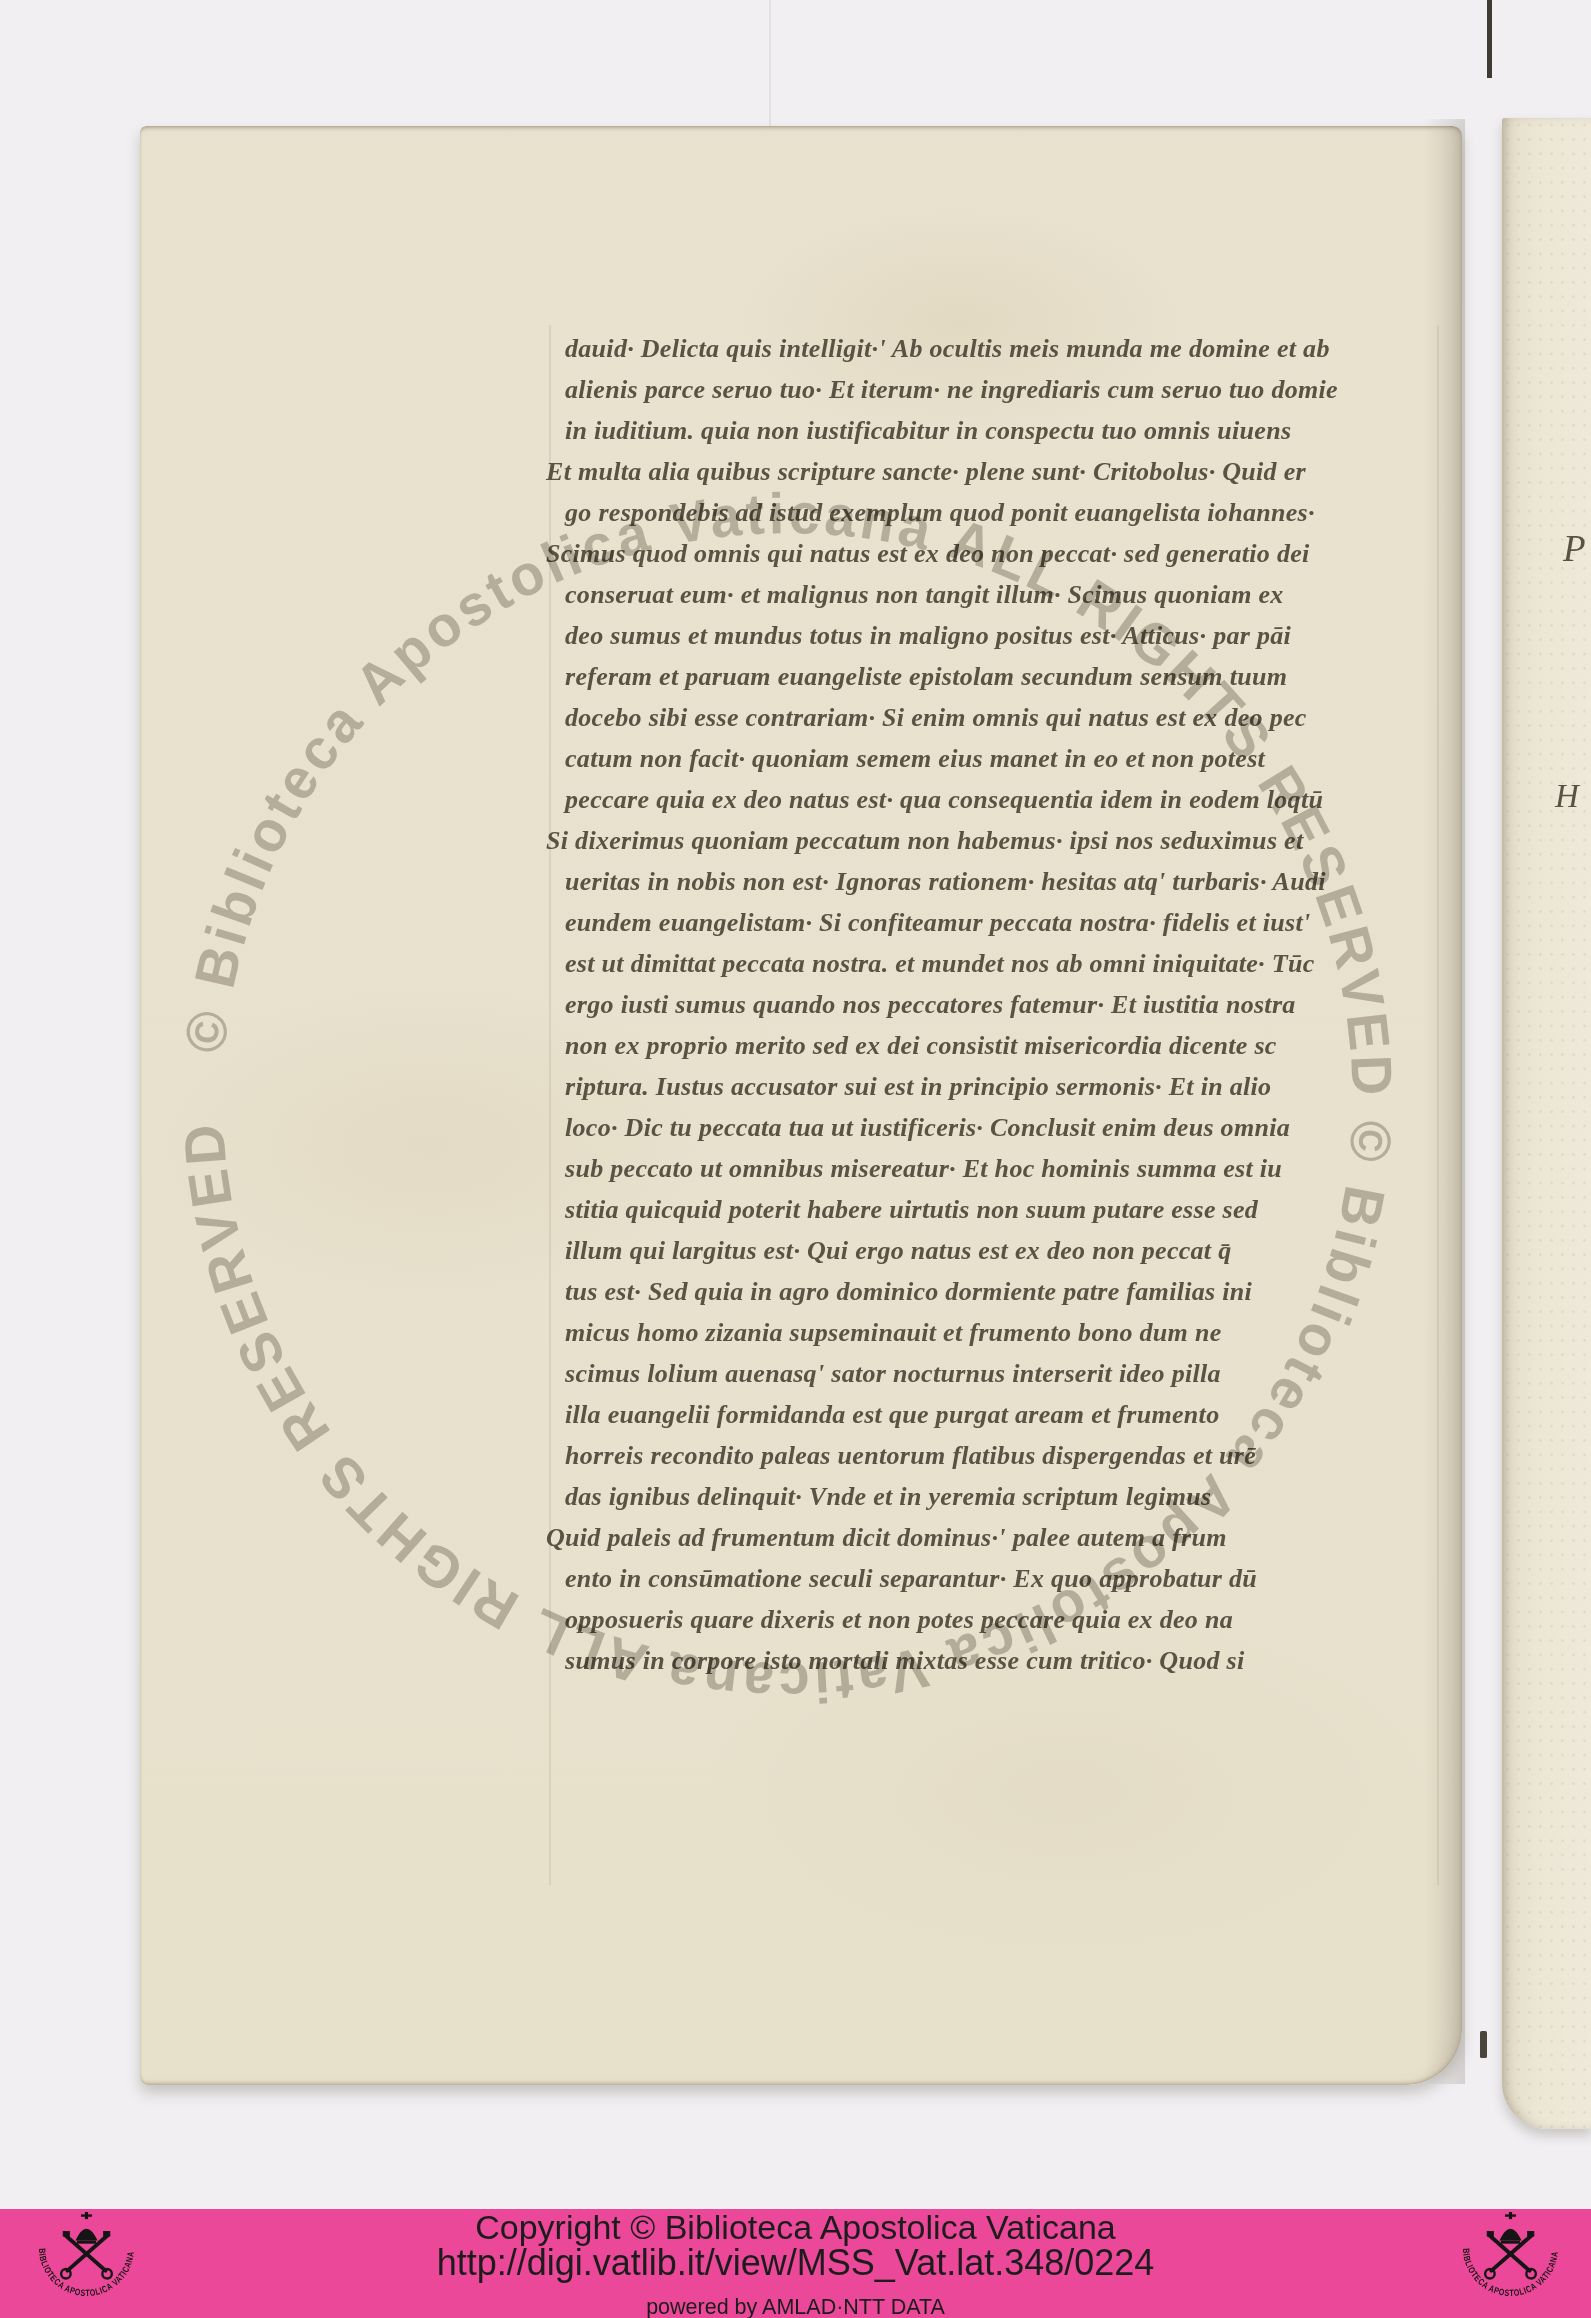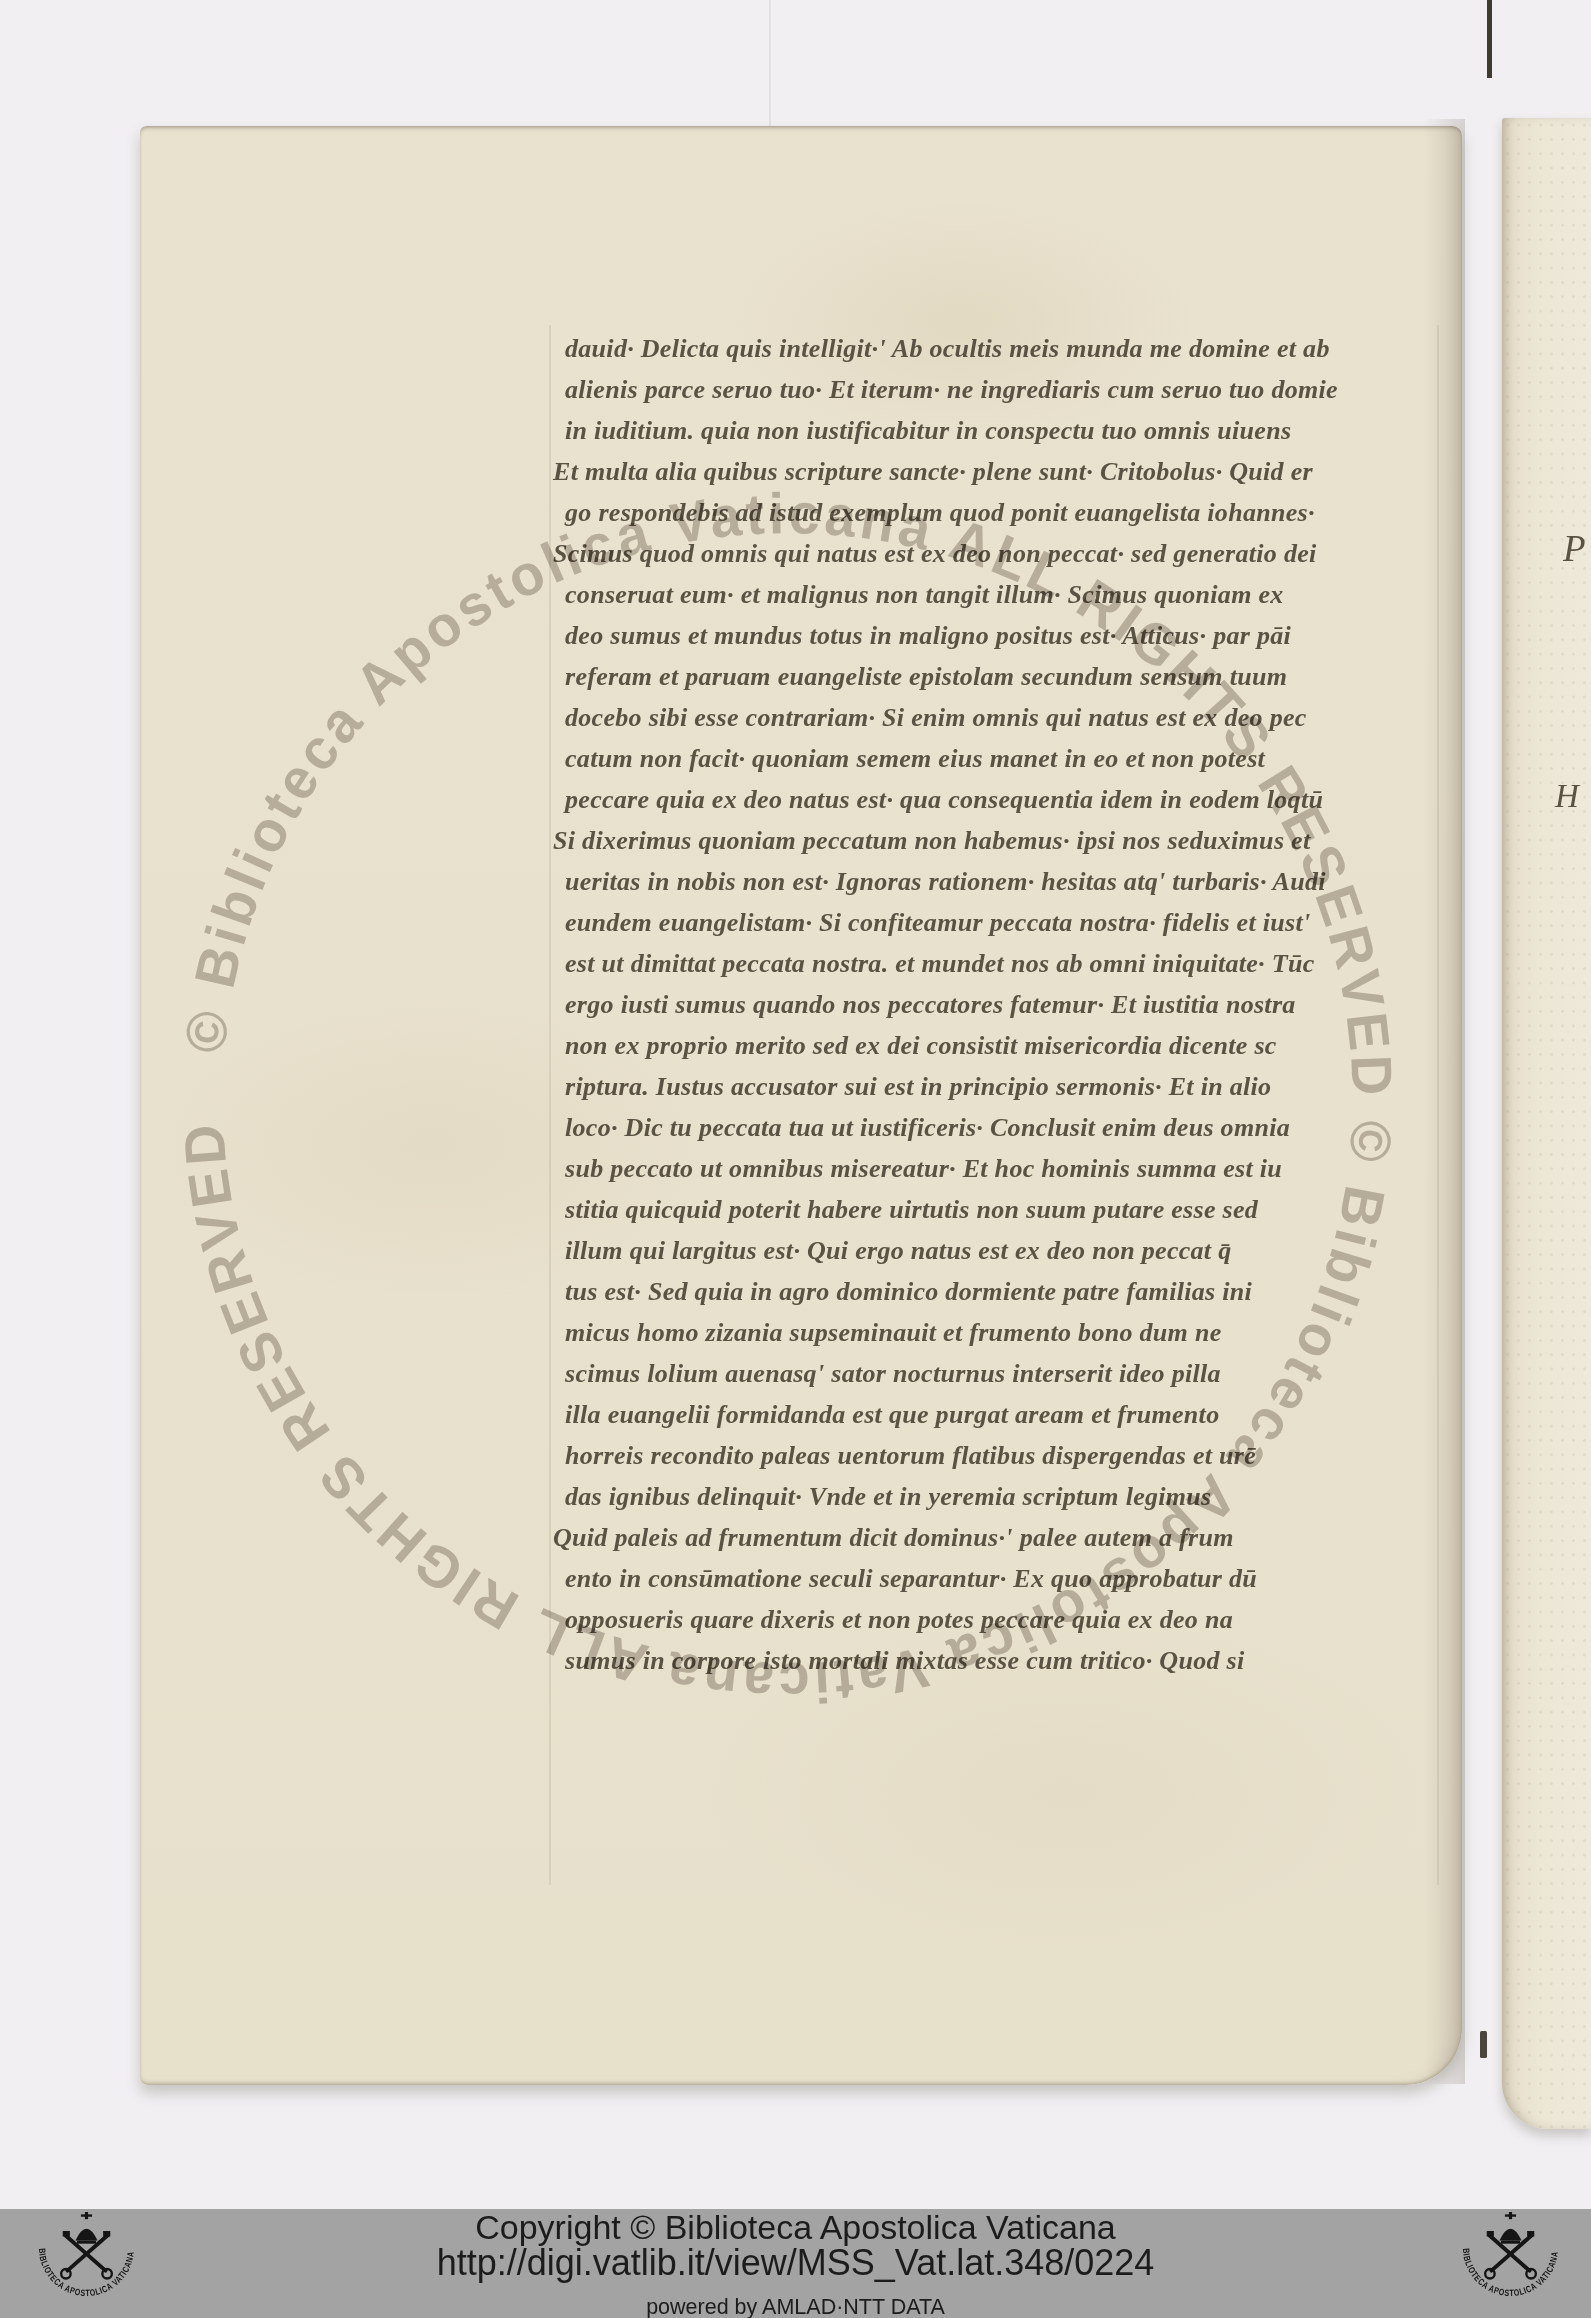--- a/index.html
+++ b/index.html
@@ -60,32 +60,32 @@
   .textblock{
     position:absolute;left:546px;top:328px;width:899px;z-index:3;
   }
   .ms-line{
     height:41px;line-height:41px;white-space:nowrap;
     font-family:"Liberation Serif",serif;font-style:italic;
     font-size:26px;color:#5a5243;letter-spacing:0.3px;
     margin-left:19px;
     font-weight:bold;
   }
-  .ms-line.outdent{margin-left:7px;}
+  .ms-line.outdent{margin-left:0;}
 
   
   .watermark{position:absolute;left:0;top:0;z-index:5;pointer-events:none;mix-blend-mode:multiply;}
   .watermark text{
     font-family:"Liberation Sans",sans-serif;font-weight:bold;
     font-size:72px;letter-spacing:5px;fill:#9a948a;opacity:.55;
   }
 
   
   .footer{
-    position:absolute;left:0;top:2209px;width:1591px;height:110px;background:#a3a3a3;
+    position:absolute;left:0;top:2209px;width:1591px;height:110px;background:#ec4899;
     display:flex;flex-direction:column;align-items:center;justify-content:center;gap:3.2px;
     z-index:6;color:#1c1c1c;
   }
   .footer .copyright{font-size:34px;line-height:35px;}
   .footer .url{font-size:36px;line-height:29px;}
   .footer .powered{font-size:21.5px;line-height:22px;margin-top:16px;}
 
   .emblem{position:absolute;top:2212px;width:119px;height:103px;z-index:7;}
   .emblem.left{left:27px;}
   .emblem.right{left:1451px;}

